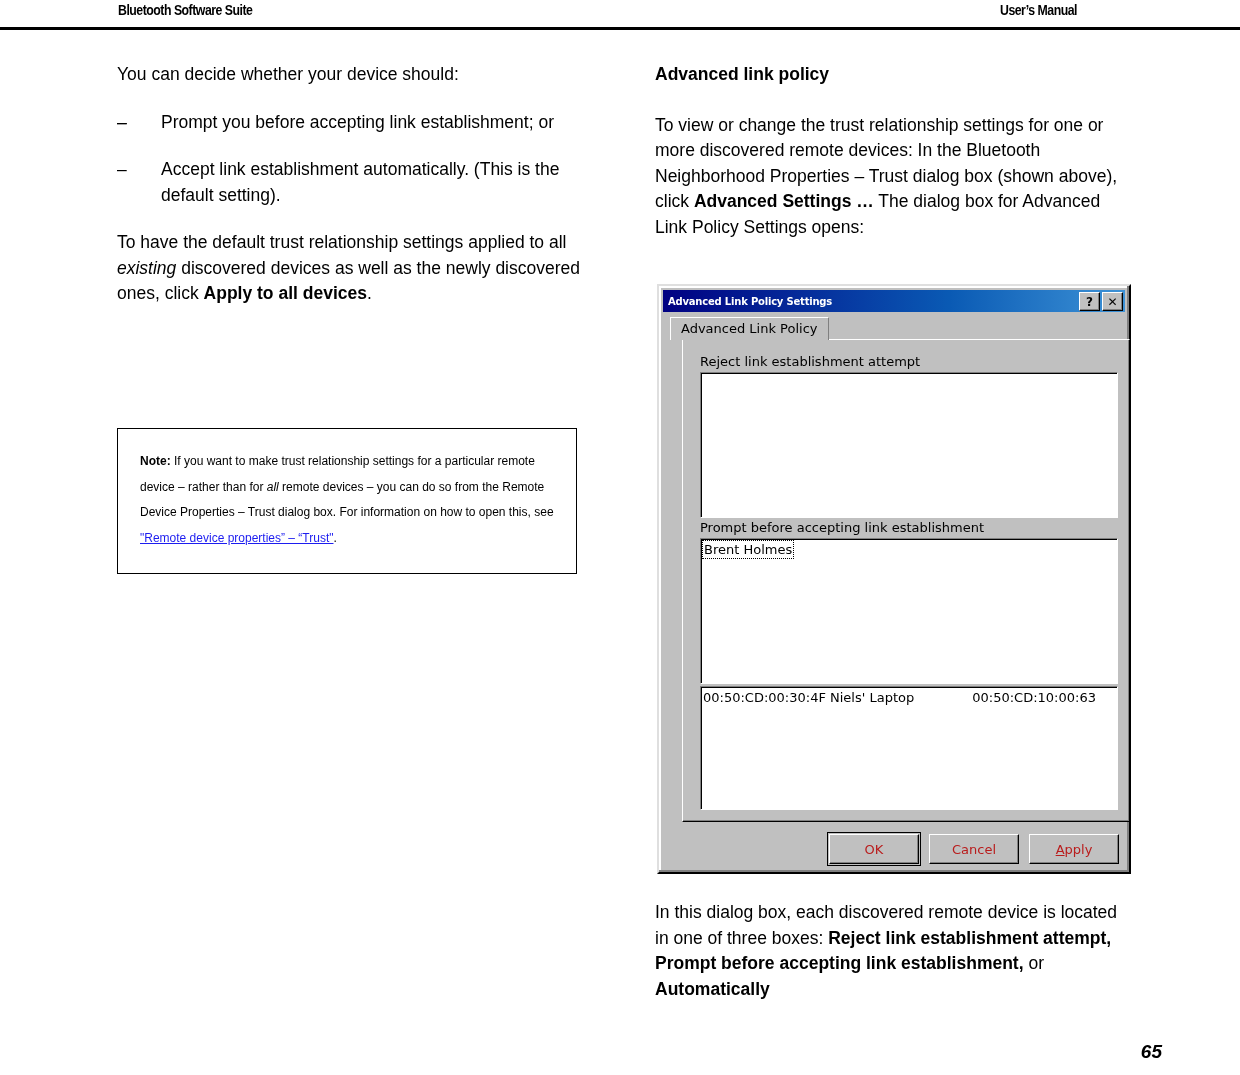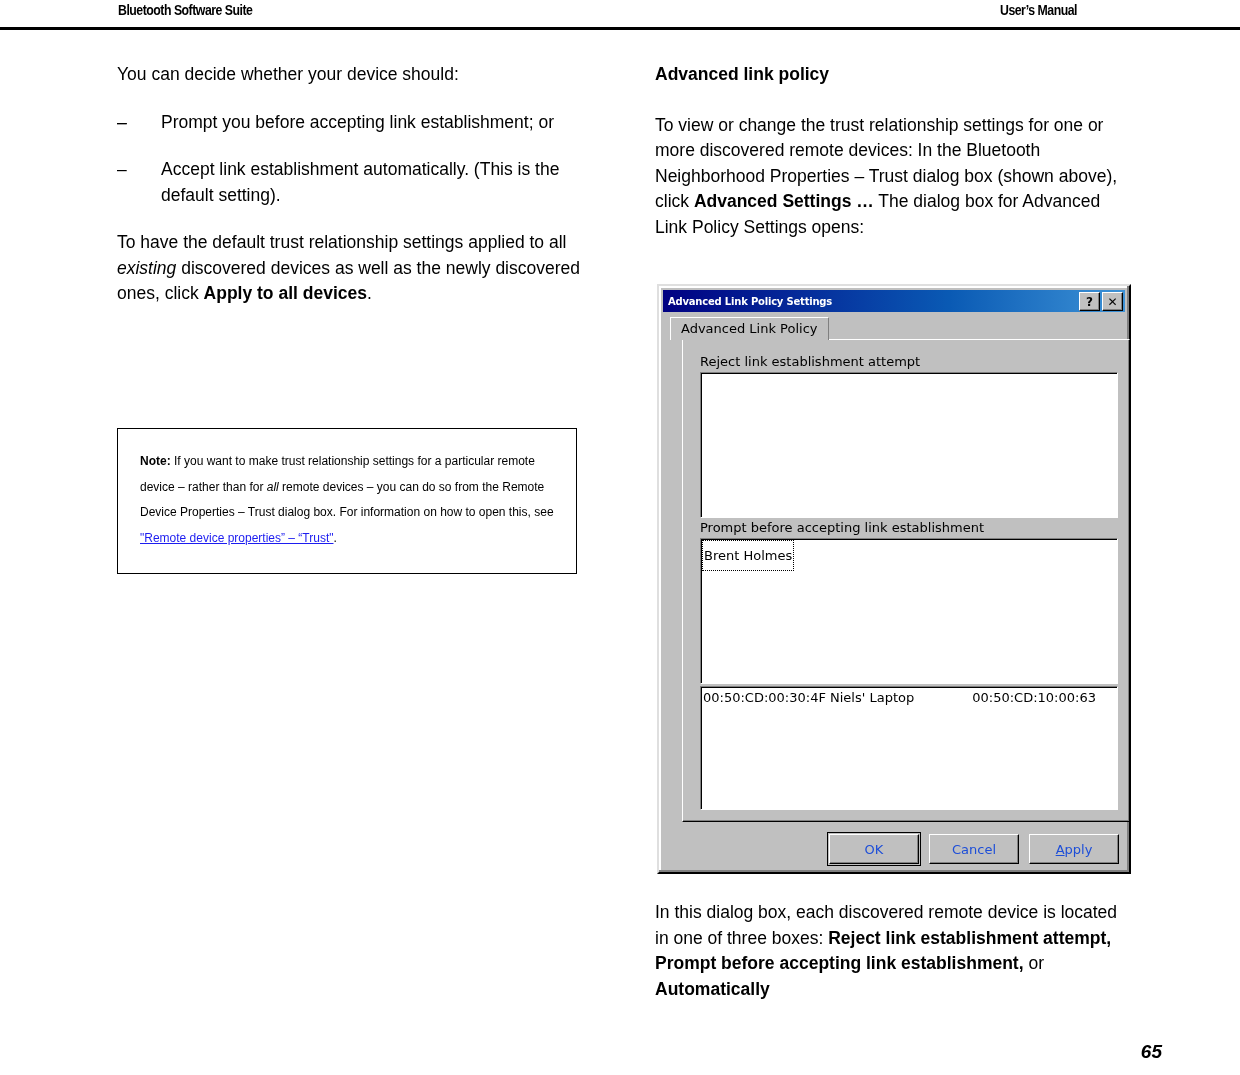--- a/index.html
+++ b/index.html
@@ -220,21 +220,21 @@
   .lb-row {
     font-size: 13px;
     line-height: 17px;
     padding: 0 2px;
     white-space: nowrap;
     display: flex;
   }
   .lb-row.focused > span {
     outline: 1px dotted #000000;
     outline-offset: 0px;
-    padding: 6px 1px;
+    padding: 0 1px;
   }
   .lb-col2 { margin-left: 58px; }
 
   .btn-row {
     position: absolute;
     left: 0; top: 548px;
     width: 474px;
     display: flex;
     justify-content: flex-end;
     gap: 10px;
@@ -247,21 +247,21 @@
     border-top: 1px solid #ffffff;
     border-left: 1px solid #ffffff;
     border-right: 1px solid #000000;
     border-bottom: 1px solid #000000;
     box-shadow: inset -1px -1px 0 #808080;
     font-size: 13px;
     font-family: "DejaVu Sans", sans-serif;
     display: flex;
     align-items: center;
     justify-content: center;
-    color: #1d4ed8;
+    color: #b91c1c;
     box-sizing: border-box;
   }
   .dlg-btn.default {
     outline: 1px solid #000000;
     outline-offset: 1px;
   }
   .accesskey { text-decoration: underline; }
 
   
   .page-number {

